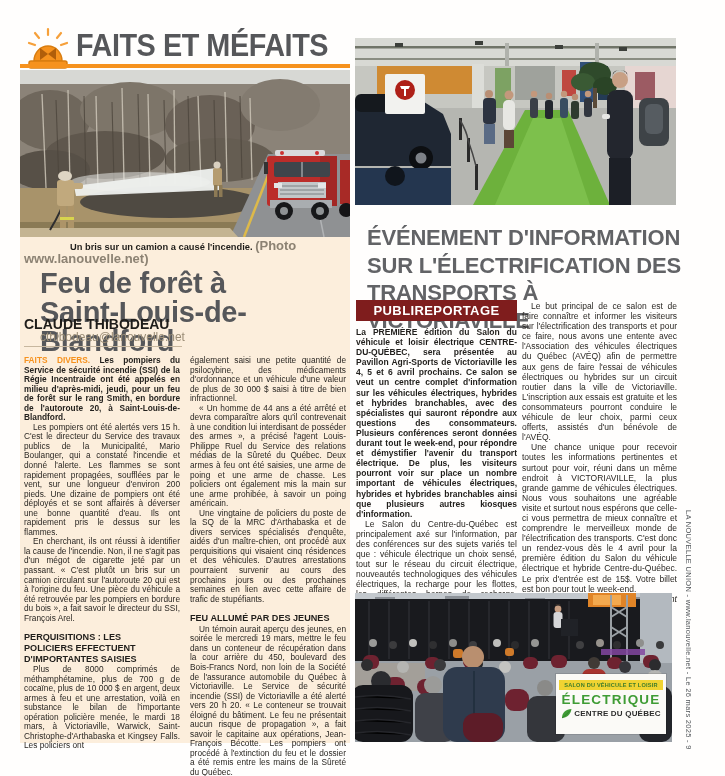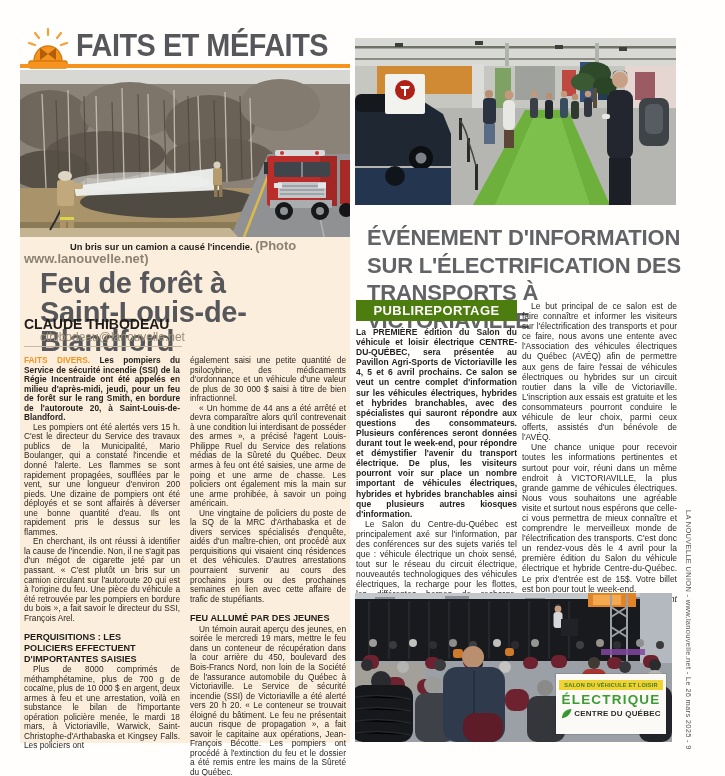--- a/index.html
+++ b/index.html
@@ -28,21 +28,21 @@
   .ind{text-indent:9px;}
   .lead{font-weight:bold;color:#211f1c;}
   .orange-label{color:#f6921e;font-weight:bold;}
   .subhead{font-weight:bold;font-size:9.1px;line-height:10.6px;color:#1f1d1a;margin-top:9px;
            margin-bottom:1px;text-align:left;}
   .subhead.w{width:128px;}
   
   .show-photo{position:absolute;left:355px;top:38px;width:321px;height:167px;overflow:hidden;}
   .right-headline{position:absolute;left:355px;top:212px;margin:12px;width:330px;font-size:22px;
                   line-height:27.5px;font-weight:bold;color:#626366;letter-spacing:-.2px;}
-  .tag{position:absolute;left:356px;top:300px;width:161px;height:21px;background:#4d7c0f;color:#ffffff;
+  .tag{position:absolute;left:356px;top:300px;width:161px;height:21px;background:#7f1d1d;color:#ffffff;
        font-weight:bold;font-size:13px;line-height:21px;text-align:center;letter-spacing:.4px;}
   .rcol{position:absolute;font-size:8.5px;line-height:10.1px;text-align:justify;}
   .rcol p{margin:0;}
   .rcol1{left:356px;top:327px;width:161px;}
   .rcol2{left:522px;top:301px;width:155px;}
   .rlead{font-weight:bold;color:#211f1c;}
   .sig{font-style:italic;text-align:right;font-size:8.6px;margin-top:1px;}
   .conf-photo{position:absolute;left:355px;top:593px;width:317px;height:149px;overflow:hidden;}
   
   .logo-overlay{position:absolute;right:6px;bottom:8px;width:104px;background:#fbfaf7;

